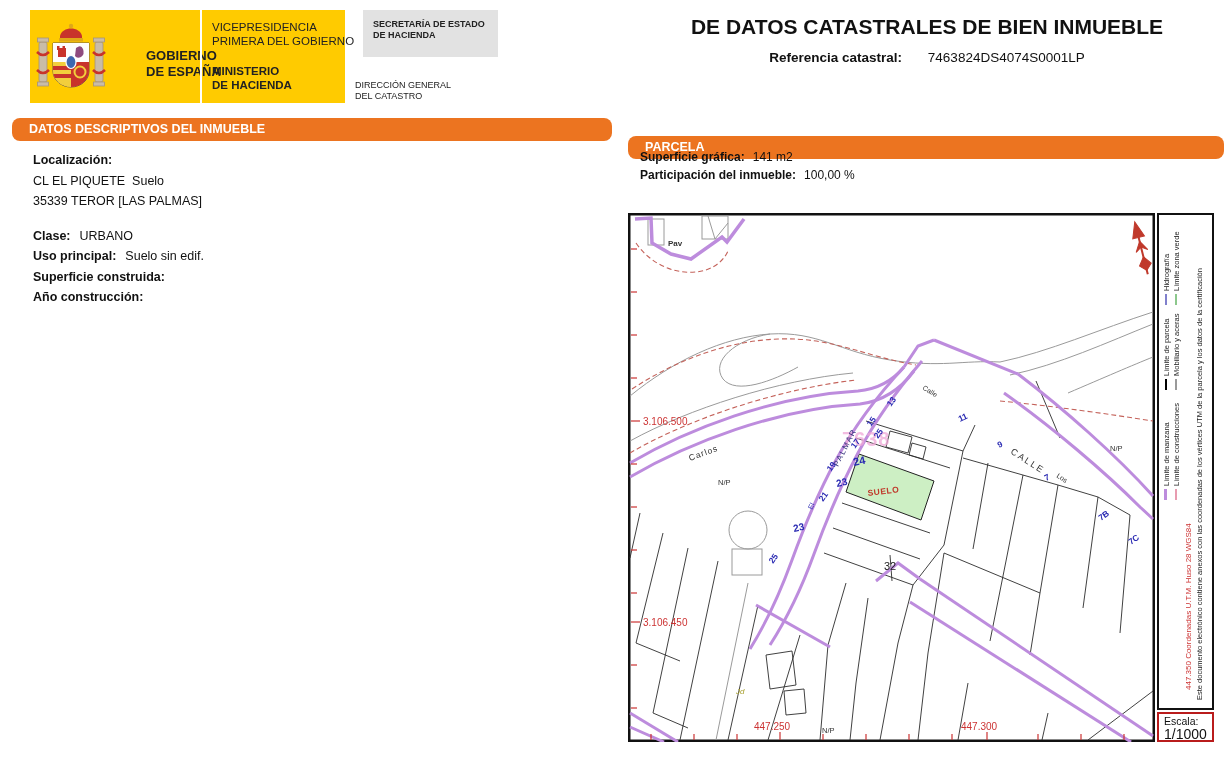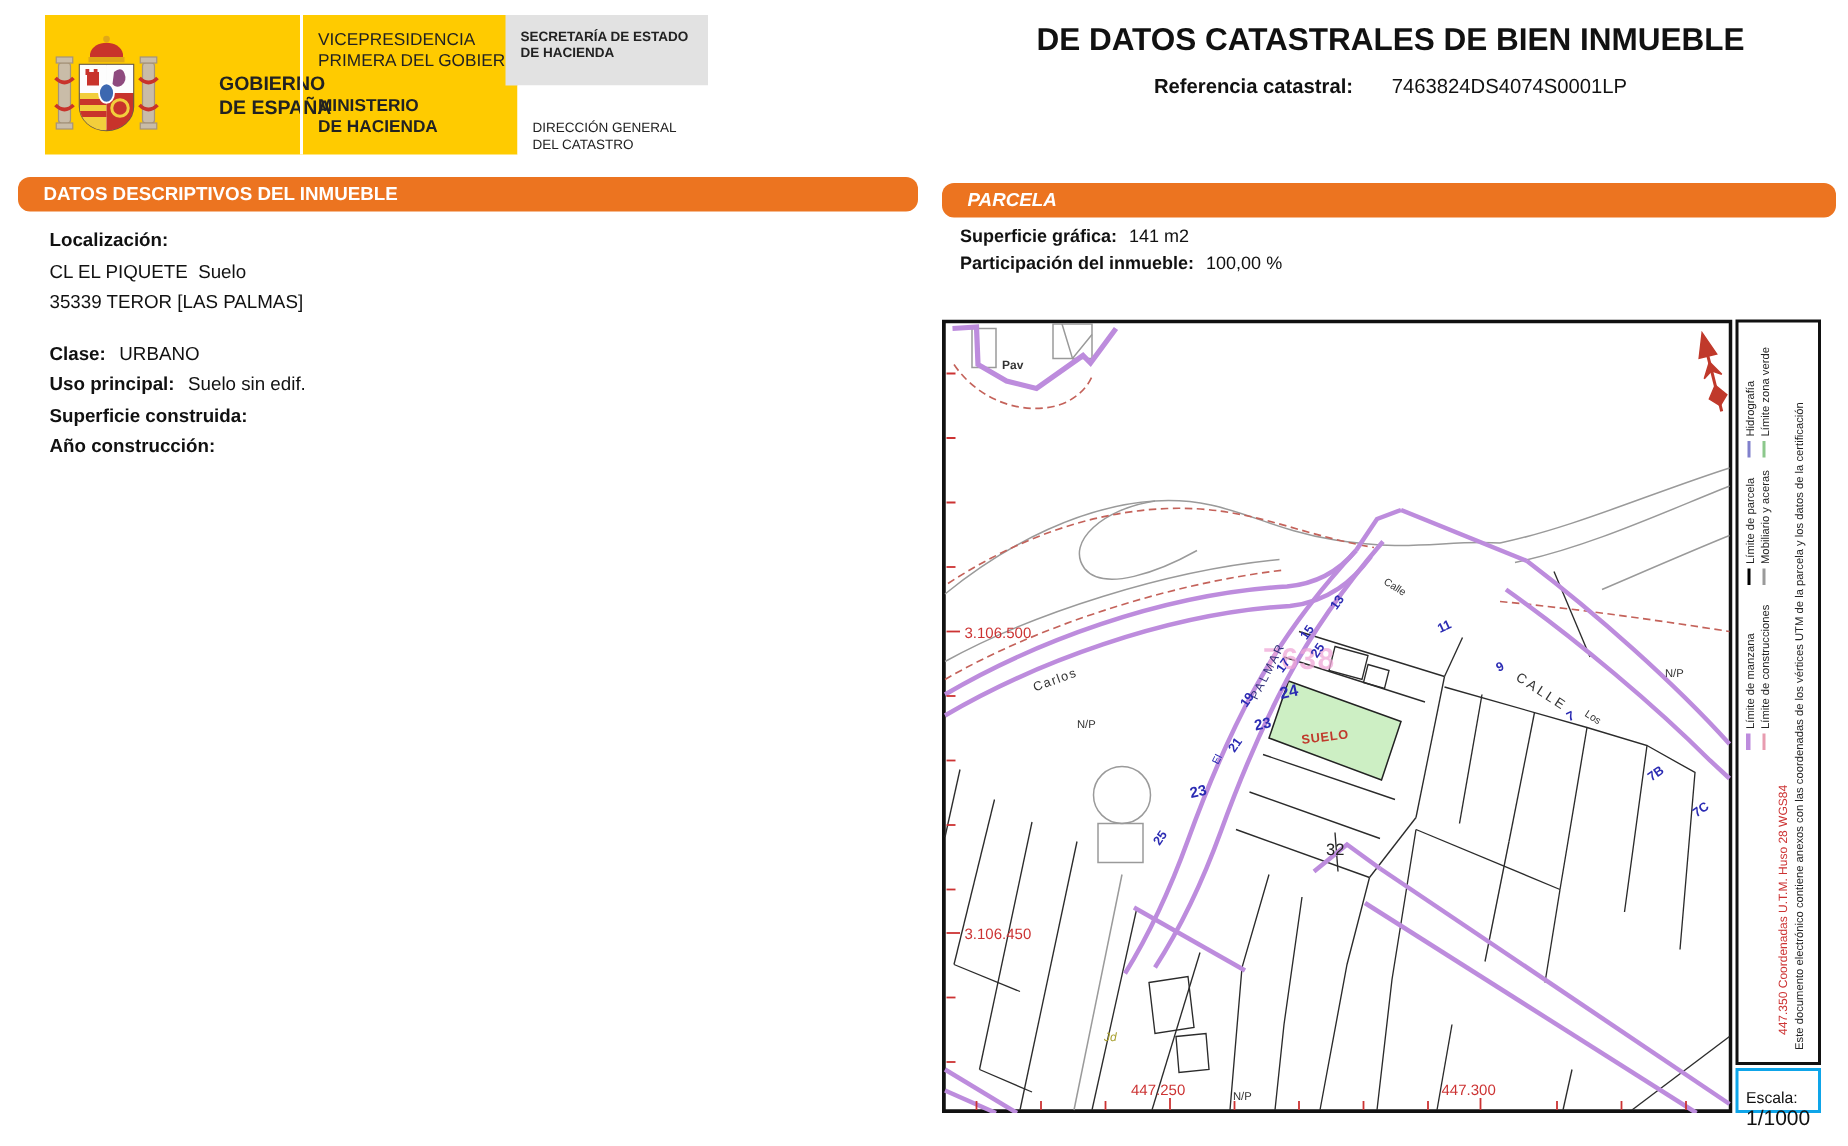--- a/index.html
+++ b/index.html
@@ -7,54 +7,54 @@
   .page{position:relative;width:1232px;height:764px;background:#fff;}
   .abs{position:absolute;}
   .pre{white-space:pre-wrap;}
 
   
   .logo-yellow{position:absolute;left:30px;top:10px;width:315px;height:93px;background:#FFCB00;}
   .logo-divider{position:absolute;left:200px;top:10px;width:2px;height:93px;background:#fff;}
   .gob-text{position:absolute;left:116px;top:38px;font-weight:bold;font-size:13px;line-height:16px;color:#222;}
   .vice-text{position:absolute;left:212px;top:20px;font-weight:normal;font-size:11.5px;line-height:14px;color:#222;}
   .min-text{position:absolute;left:212px;top:64px;font-weight:bold;font-size:11.5px;line-height:14px;color:#222;}
-  .sec-box{position:absolute;left:337px;top:10px;width:135px;height:47px;background:#E2E2E2;box-sizing:border-box;padding:9px 10px;font-size:9px;font-weight:bold;line-height:11px;color:#222;}
+  .sec-box{position:absolute;left:363px;top:10px;width:135px;height:47px;background:#E2E2E2;box-sizing:border-box;padding:9px 10px;font-size:9px;font-weight:bold;line-height:11px;color:#222;}
   .dir-box{position:absolute;left:345px;top:57px;width:135px;height:46px;background:#fff;box-sizing:border-box;padding:23px 10px;font-size:9px;line-height:11px;color:#222;}
 
   
   .title-block{position:absolute;left:628px;top:12px;width:598px;text-align:center;}
   .title-block h1{margin:0;font-size:21px;line-height:29px;font-weight:bold;color:#111;}
   .ref-line{margin-top:9px;font-size:13.5px;}
   .ref-line .lbl{font-weight:bold;}
   .ref-line .val{margin-left:22px;font-weight:normal;}
 
   
   .bar{position:absolute;height:23px;background:#EC7420;border-radius:8px;color:#fff;font-weight:bold;font-size:12.5px;line-height:23px;padding-left:17px;box-sizing:border-box;}
   .bar-left{left:12px;top:118px;width:600px;}
-  .bar-right{left:628px;top:122px;width:596px;font-style:italic;}
+  .bar-right{left:628px;top:136px;width:596px;}
 
   
   .fields-left{position:absolute;left:33px;top:150px;font-size:12.5px;}
   .fields-left .row{line-height:20.5px;}
   .fields-left .lab{font-weight:bold;}
   .fields-left .gap{height:14px;}
   .fields-left .val{margin-left:9px;}
 
   
   .fields-right{position:absolute;left:640px;top:148px;font-size:12px;}
   .fields-right .row{line-height:18px;}
   .fields-right .lab{font-weight:bold;}
   .fields-right .val{margin-left:8px;}
 
   
   svg.map{position:absolute;left:628px;top:213px;}
 
   
   .legendbox{position:absolute;left:1157px;top:213px;width:57px;height:497px;border:2px solid #111;box-sizing:border-box;background:#fff;}
-  .escalabox{position:absolute;left:1157px;top:712px;width:57px;height:30px;border:2px solid #0ea5e9;box-sizing:border-box;background:#fff;padding:12px 5px;}
+  .escalabox{position:absolute;left:1157px;top:712px;width:57px;height:30px;border:2px solid #b91c1c;box-sizing:border-box;background:#fff;padding:1px 5px;}
   .escalabox .el1{font-size:10.5px;line-height:13px;color:#111;}
   .escalabox .el2{font-size:14px;line-height:13px;color:#111;}
 
   .vtext{position:absolute;transform:rotate(-90deg);transform-origin:0 0;white-space:nowrap;font-size:7.5px;color:#222;}
   .lsym{display:inline-block;width:11px;border-top:2px solid #000;margin-right:3px;vertical-align:2px;}
   .lsym.thick{border-top-width:3px;}
   .vred{color:#CC3333;font-size:8px;}
   .vblack{color:#222;font-size:7.5px;}
 </style>
 </head>

